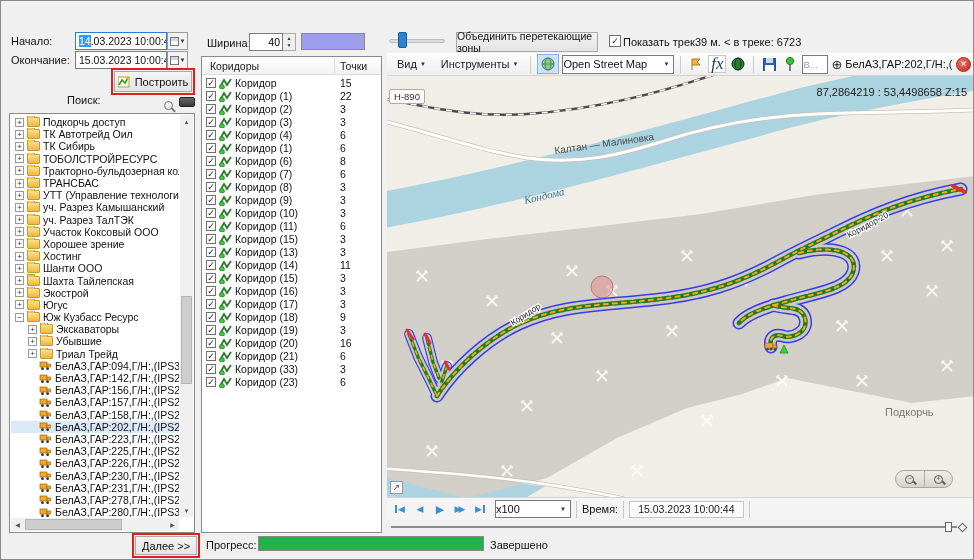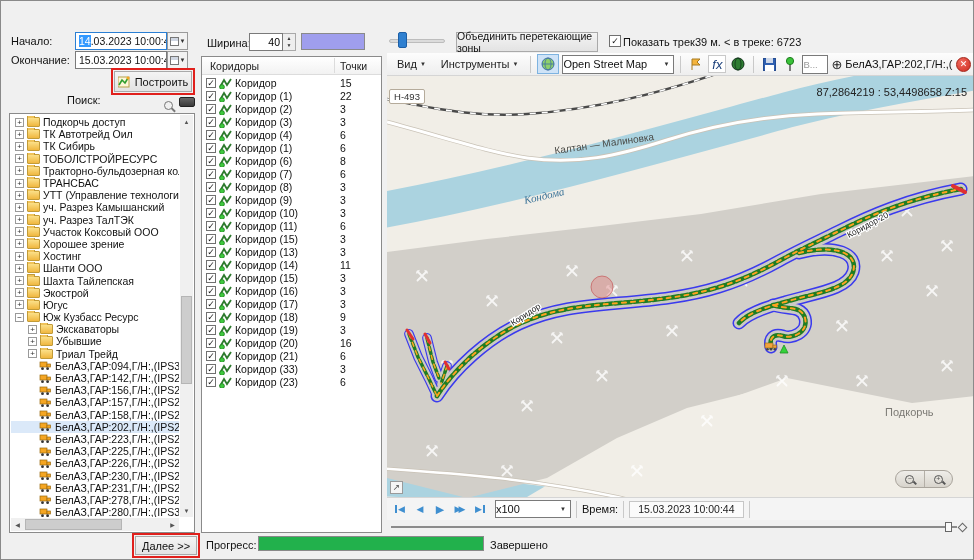--- a/index.html
+++ b/index.html
@@ -690,21 +690,21 @@
       <div class="combo" style="width:112px">
         <span>Open Street Map</span>
         <span class="arrow-down" style="margin-right:4px">▼</span>
       </div>
       <div class="sep"></div>
       <div class="icon16">
         <svg width="14" height="14">
             <path d="M3,13 V2 h8 l-3,3 3,3 h-8" fill="#f5b43c" stroke="#a87a1e"></path>
           </svg>
       </div>
-      <div class="icon16" style="border:1px solid #c9c9c9;background:#fff;font-family:Liberation Sans, sans-serif;font-style:italic;font-size:13px;color:#1a3f7a">
+      <div class="icon16" style="border:1px solid #c9c9c9;background:#fff;font-family:Liberation Serif, serif;font-style:italic;font-size:17px;color:#1a3f7a">
         <span>fx</span>
       </div>
       <div class="icon16">
         <svg width="14" height="14">
           <circle cx="7" cy="7" r="6" fill="#2e7d32" stroke="#10331a"></circle>
           <ellipse cx="7" cy="7" rx="3" ry="6" fill="none" stroke="#10331a" stroke-width="0.8"></ellipse>
         </svg>
       </div>
       <div class="sep"></div>
       <div class="icon16">
@@ -821,21 +821,21 @@
         </g>
         <polygon points="393,277 401,277 397,269" fill="#35d23a" stroke="#1d8f22" stroke-width="0.8"></polygon>
 
         <text transform="translate(138,128) rotate(-13)" font-size="11" font-style="italic" fill="#3c7499" font-family="Liberation Serif,serif">Кондома</text>
         <text transform="translate(168,78) rotate(-8)" font-size="10" fill="#4a4a46">Калтан — Малиновка</text>
         <text x="498" y="340" font-size="11" fill="#7c7a75">Подкорчь</text>
         <text transform="translate(126,250) rotate(-33)" font-size="8.5" fill="#222" stroke="#fff" stroke-width="2.5" paint-order="stroke">Коридор</text>
         <text transform="translate(462,162) rotate(-28)" font-size="8.5" fill="#222" stroke="#fff" stroke-width="2.5" paint-order="stroke">Коридор 20</text>
       </svg>
       <span class="coords">87,2864219 : 53,4498658 Z:15</span>
-      <div class="shield">Н-493</div>
+      <div class="shield">Н-890</div>
       <div class="expandbtn">↗</div>
       <div class="zoompill">
         <div class="zoomhalf">
             <span class="lens">−</span>
           </div>
         <div class="zoomhalf">
             <span class="lens">+</span>
           </div>
       </div>
     </div>

